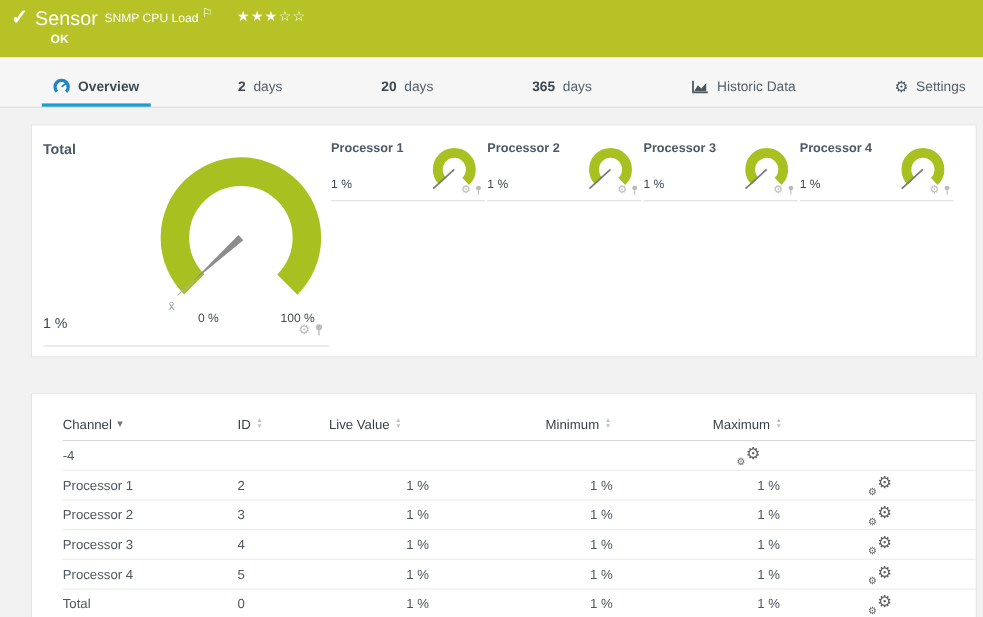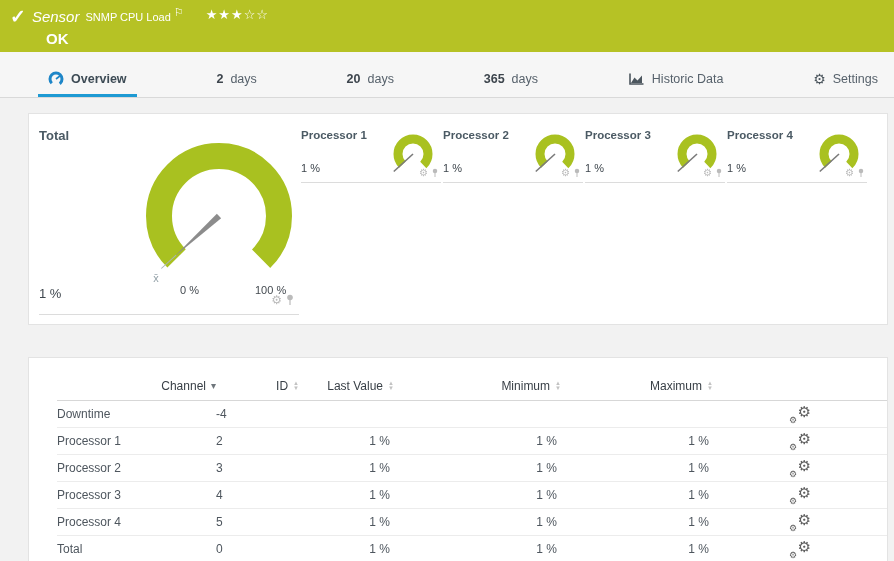--- a/index.html
+++ b/index.html
@@ -11,25 +11,25 @@
     position:relative;
   }
   
   .sensorbar {
     height:52px; background:#b6c225; color:#fff; position:relative;
   }
   .sensorbar .titleline {
     position:absolute; left:10px; top:5px; display:flex; align-items:flex-start;
   }
   .check { font-size:19px; font-weight:bold; line-height:24px; margin-right:6px; }
-  .kind { font-style:italic; font-size:15px; line-height:24px; }
+  .kind { font-size:18px; line-height:24px; }
   .title { font-size:11px; line-height:24px; margin-left:6px; }
   .flag { font-size:11px; line-height:12px; margin-left:3px; margin-top:1px; }
   .stars { margin-left:22px; font-size:13px; letter-spacing:1px; line-height:20px; }
-  .status-ok { position:absolute; left:46px; top:30px; font-size:15px; font-weight:bold; }
+  .status-ok { position:absolute; left:46px; top:30px; font-size:11px; font-weight:bold; }
   
   .tabbar {
     height:46px; background:#f6f6f6; border-bottom:1px solid #d9d9d9;
     display:flex; align-items:stretch; justify-content:space-between;
     padding:12px 6px 0 38px; font-size:12.5px; color:#56616b;
   }
   .tab {
     display:flex; align-items:center; gap:7px; padding:0 10px; cursor:pointer;
     border-bottom:3px solid transparent; white-space:nowrap;
   }
@@ -63,21 +63,21 @@
   .proc-cell .cell-icons .gear-sm { font-size:10px; line-height:10px; }
   
   .panel.table { margin-top:32px; height:230px; padding:14px 0 0 28px; }
   .trow {
     display:grid;
     grid-template-columns:159px 83px 95px 102px 65px 87px 65px 1fr;
     align-items:center; height:27px; border-bottom:1px solid #ececec;
     font-size:12px; color:#4e565e;
   }
   .trow.thead { border-bottom:1px solid #d7d7d7; color:#383f46; height:29px; }
-  .thead .hcell { display:flex; align-items:center; gap:5px; white-space:nowrap; cursor:pointer;justify-content:flex-end; }
+  .thead .hcell { display:flex; align-items:center; gap:5px; white-space:nowrap; cursor:pointer; }
   .num-cell { text-align:right; padding-right:4px; }
   .sort-single { font-size:10px; color:#6f767c; line-height:10px; }
   .sort-double { display:flex; flex-direction:column; line-height:5px; color:#c2c2c2; font-size:6px; }
   .gears-cell { display:flex; justify-content:center; }
   .gears { position:relative; width:22px; height:17px; cursor:pointer; }
   .gears .g-big { position:absolute; right:0; top:-3px; font-size:15px; color:#5f5f5f; }
   .gears .g-small { position:absolute; left:0; bottom:-2px; font-size:9px; color:#5f5f5f; }
   .pin-svg { display:block; }
 </style>
 </head>
@@ -241,21 +241,21 @@
       <span class="sort-single">▾</span>
     </div>
     <div class="hcell">
       <span>ID</span>
       <span class="sort-double">
           <span>▲</span>
           <span>▼</span>
         </span>
     </div>
     <div class="hcell">
-      <span>Last Value</span>
+      <span>Live Value</span>
       <span class="sort-double">
           <span>▲</span>
           <span>▼</span>
         </span>
     </div>
     <div></div>
     <div class="hcell">
       <span>Minimum</span>
       <span class="sort-double">
           <span>▲</span>
@@ -267,21 +267,20 @@
       <span>Maximum</span>
       <span class="sort-double">
           <span>▲</span>
           <span>▼</span>
         </span>
     </div>
     <div></div>
   </div>
 
   <div class="trow">
-    <div>Downtime</div>
     <div>-4</div>
     <div class="num-cell"></div>
     <div></div>
     <div class="num-cell"></div>
     <div></div>
     <div class="num-cell"></div>
     <div class="gears-cell">
         <span class="gears">
           <span class="g-small">⚙</span>
           <span class="g-big">⚙</span>

